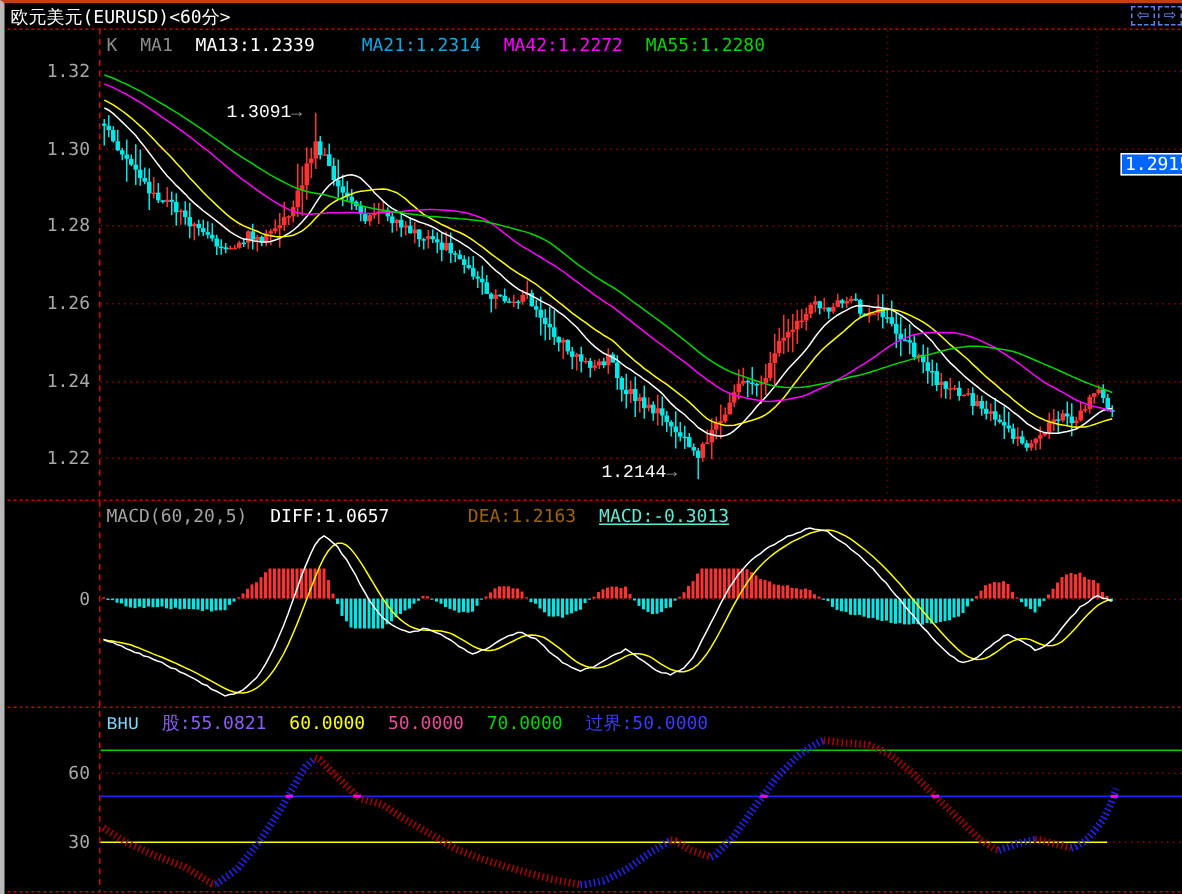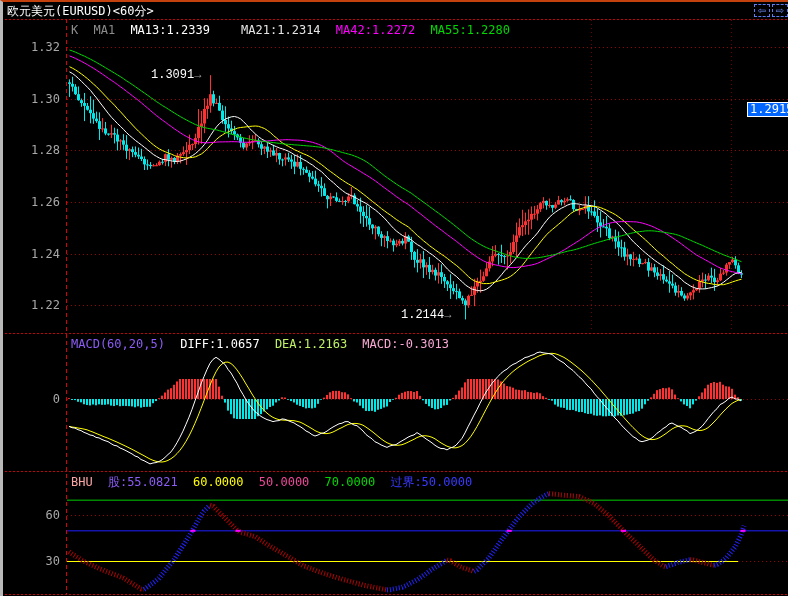--- a/index.html
+++ b/index.html
@@ -765,21 +765,21 @@
   <div class="titlebar">
     <span class="title">欧元美元(EURUSD)&lt;60分&gt;</span>
     <button class="navbtn back"><span>⇦</span></button>
     <button class="navbtn fwd"><span>⇨</span></button>
   </div>
 
   <div class="hdr" style="left:68px;top:21px">
     <span style="color: rgb(140, 140, 140);">K</span>
     <span style="color: rgb(140, 140, 140);">MA1</span>
     <span style="color: rgb(255, 255, 255);">MA13:1.2339</span>
-    <span style="color: #e5e5e5; padding-left: 16px;">MA21:1.2314</span>
+    <span style="color: #0ea5e9; padding-left: 16px;">MA21:1.2314</span>
     <span style="color: rgb(255, 0, 255); margin-top: 44px;">MA42:1.2272</span>
     <span style="color: rgb(0, 216, 0);">MA55:1.2280</span>
   </div>
 
   <div class="ytick" style="top:38px">1.32</div>
   <div class="ytick" style="top:90px">1.30</div>
   <div class="ytick" style="top:141px">1.28</div>
   <div class="ytick" style="top:193px">1.26</div>
   <div class="ytick" style="top:245px">1.24</div>
   <div class="ytick" style="top:296px">1.22</div>
@@ -787,29 +787,29 @@
   <div class="anno" style="left:148px;top:66px">
     <span>1.3091</span><span class="arr">→</span>
   </div>
   <div class="anno" style="left:398px;top:306px">
     <span>1.2144</span><span class="arr">→</span>
   </div>
 
   <div class="pricetag" style="left:744px;top:100px">1.2915</div>
 
   <div class="hdr" style="left:68px;top:335px">
-    <span style="color: #8b5cf6;">MACD(60,20,5)</span>
+    <span style="color: #a3a3a3;">MACD(60,20,5)</span>
     <span style="color: rgb(255, 255, 255);">DIFF:1.0657</span>
-    <span style="color: #bef264;">DEA:1.2163</span>
-    <span style="color: #f9a8d4;">MACD:-0.3013</span>
+    <span style="color: #a16207; margin-left: 37px;">DEA:1.2163</span>
+    <span style="color: #5eead4; text-decoration: underline;">MACD:-0.3013</span>
   </div>
   <div class="ytick" style="top:390px">0</div>
 
   <div class="hdr" style="left:68px;top:472px">
-    <span style="color: #fca5a5;">BHU</span>
+    <span style="color: #7dd3fc; font-family: Liberation Mono, monospace;">BHU</span>
     <span style="color: #8b5cf6;">股:55.0821</span>
     <span style="color: rgb(255, 255, 0);">60.0000</span>
     <span style="color: #ec4899;">50.0000</span>
     <span style="color: rgb(0, 216, 0);">70.0000</span>
     <span style="color: rgb(58, 58, 255);">过界:50.0000</span>
   </div>
   <div class="ytick" style="top:506px">60</div>
   <div class="ytick" style="top:552px">30</div>
 
 </div>

